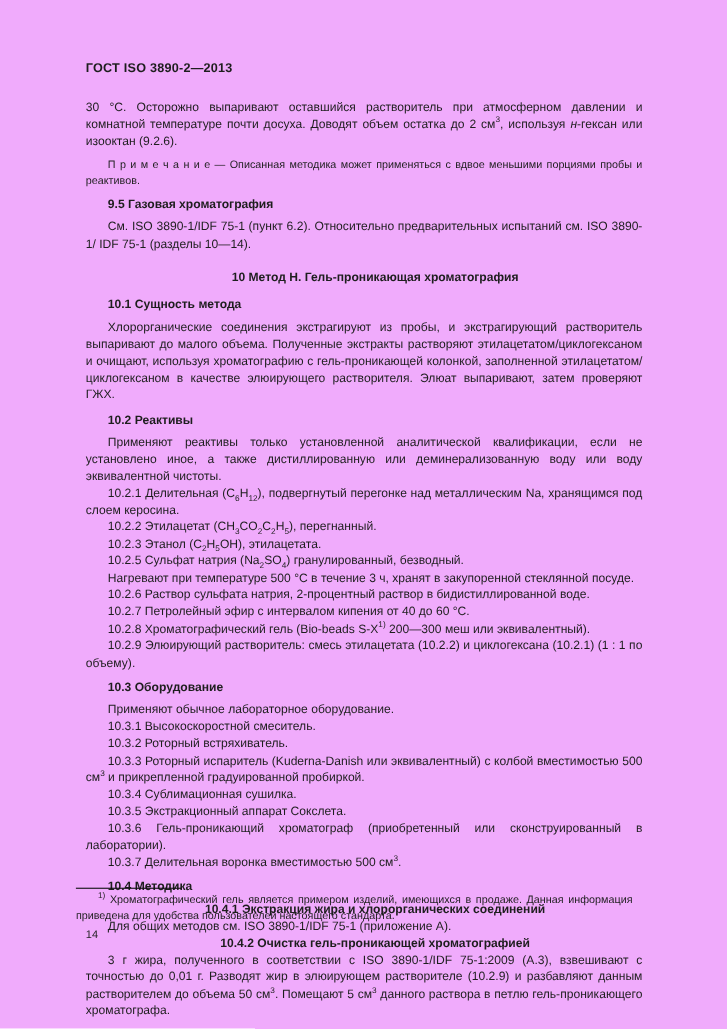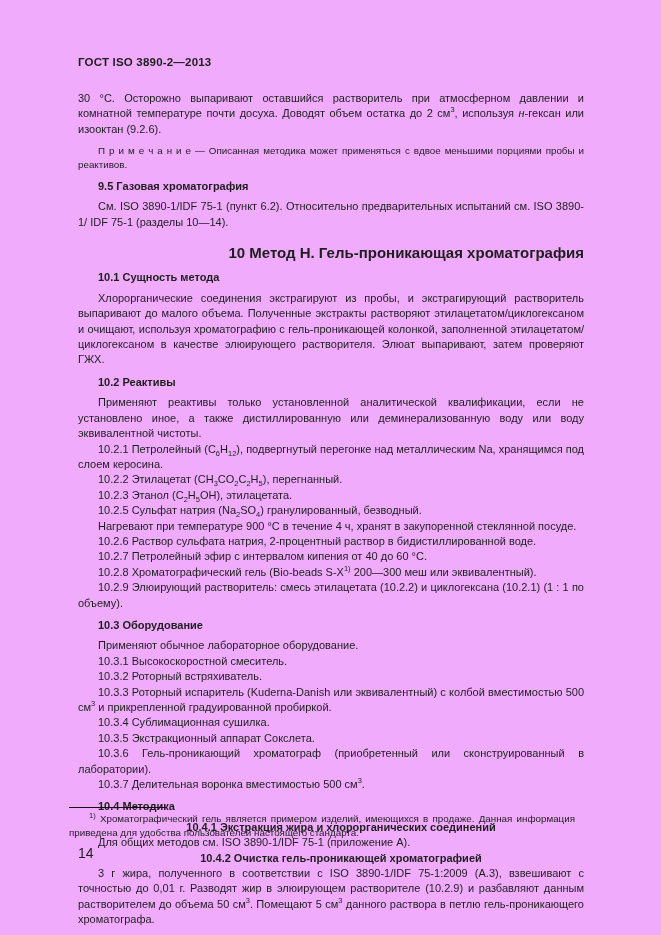--- a/index.html
+++ b/index.html
@@ -14,49 +14,49 @@
   .content {
     position:absolute; left:78px; top:91px; width:506px;
     font-size:11px; line-height:15.4px; text-align:justify;
   }
   .blk { margin:0; }
   .p   { text-indent:20px; }
   .pc  { text-indent:0; }
   .note { font-size:9.8px; line-height:13.8px; text-indent:20px; margin:7px 0 6px; }
   .h3  { font-weight:bold; text-indent:20px; margin:7px 0 5px; text-align:left; }
   .h4  { font-weight:bold; text-indent:20px; text-align:center; }
-  .h1  { font-weight:bold; font-size:15px; text-indent:20px; margin:15px 0 10px; text-align:right; }
+  .h1  { font-weight:bold; font-size:11px; text-indent:20px; margin:15px 0 10px; text-align:center; }
   sup  { font-size:7.5px; line-height:0; vertical-align:super; }
   sub  { font-size:7.5px; line-height:0; vertical-align:sub; }
   i    { font-style:italic; }
   .footnote-area { position:absolute; left:69px; top:807px; width:506px; }
   .footnote-rule { width:96px; height:0; border-top:1px solid #111; margin-bottom:4px; }
   .footnote { font-size:9.8px; line-height:13.8px; text-align:justify; text-indent:20px; margin:0; }
-  .page-number { position:absolute; left:78px; top:845px; font-size:14px; }
+  .page-number { position:absolute; left:78px; top:845px; font-size:10px; }
 </style>
 </head>
 <body>
 
 <div class="page">
   <div class="running-header">ГОСТ ISO 3890-2—2013</div>
   <div class="content">
       <p class="blk pc"><span>30 °С. Осторожно выпаривают оставшийся растворитель при атмосферном давлении и комнатной температуре почти досуха. Доводят объем остатка до 2 см</span><sup>3</sup><span>, используя </span><i>н</i><span>-гексан или изооктан (9.2.6).</span></p>
       <p class="blk note"><span>П р и м е ч а н и е  —  Описанная методика может применяться с вдвое меньшими порциями пробы и реактивов.</span></p>
       <p class="blk h3"><span>9.5 Газовая хроматография</span></p>
       <p class="blk p"><span>См. ISO 3890-1/IDF 75-1 (пункт 6.2). Относительно предварительных испытаний см. ISO 3890-1/ IDF 75-1 (разделы 10—14).</span></p>
       <p class="blk h1"><span>10 Метод Н. Гель-проникающая хроматография</span></p>
       <p class="blk h3"><span>10.1 Сущность метода</span></p>
       <p class="blk p"><span>Хлорорганические соединения экстрагируют из пробы, и экстрагирующий растворитель выпаривают до малого объема. Полученные экстракты растворяют этилацетатом/циклогексаном и очищают, используя хроматографию с гель-проникающей колонкой, заполненной этилацетатом/циклогексаном в качестве элюирующего растворителя. Элюат выпаривают, затем проверяют ГЖХ.</span></p>
       <p class="blk h3"><span>10.2 Реактивы</span></p>
       <p class="blk p"><span>Применяют реактивы только установленной аналитической квалификации, если не установлено иное, а также дистиллированную или деминерализованную воду или воду эквивалентной чистоты.</span></p>
-      <p class="blk p"><span>10.2.1 Петролейный (C</span><sub>6</sub><span>H</span><sub>12</sub><span>), подвергнутый перегонке над металлическим Na, хранящимся под слоем керосина.</span></p>
+      <p class="blk p"><span>10.2.1 Делительная (C</span><sub>6</sub><span>H</span><sub>12</sub><span>), подвергнутый перегонке над металлическим Na, хранящимся под слоем керосина.</span></p>
       <p class="blk p"><span>10.2.2 Этилацетат (CH</span><sub>3</sub><span>CO</span><sub>2</sub><span>C</span><sub>2</sub><span>H</span><sub>5</sub><span>), перегнанный.</span></p>
       <p class="blk p"><span>10.2.3 Этанол (C</span><sub>2</sub><span>H</span><sub>5</sub><span>OH), этилацетата.</span></p>
       <p class="blk p"><span>10.2.5 Сульфат натрия (Na</span><sub>2</sub><span>SO</span><sub>4</sub><span>) гранулированный, безводный.</span></p>
-      <p class="blk p"><span>Нагревают при температуре 900 °С в течение 4 ч, хранят в закупоренной стеклянной посуде.</span></p>
+      <p class="blk p"><span>Нагревают при температуре 500 °С в течение 3 ч, хранят в закупоренной стеклянной посуде.</span></p>
       <p class="blk p"><span>10.2.6 Раствор сульфата натрия, 2-процентный раствор в бидистиллированной воде.</span></p>
       <p class="blk p"><span>10.2.7 Петролейный эфир с интервалом кипения от 40 до 60 °С.</span></p>
       <p class="blk p"><span>10.2.8 Хроматографический гель (Bio-beads S-X</span><sup>1)</sup><span> 200—300 меш или эквивалентный).</span></p>
       <p class="blk p"><span>10.2.9 Элюирующий растворитель: смесь этилацетата (10.2.2) и циклогексана (10.2.1) (1 : 1 по объему).</span></p>
       <p class="blk h3"><span>10.3 Оборудование</span></p>
       <p class="blk p"><span>Применяют обычное лабораторное оборудование.</span></p>
       <p class="blk p"><span>10.3.1 Высокоскоростной смеситель.</span></p>
       <p class="blk p"><span>10.3.2 Роторный встряхиватель.</span></p>
       <p class="blk p"><span>10.3.3 Роторный испаритель (Kuderna-Danish или эквивалентный) с колбой вместимостью 500 см</span><sup>3</sup><span> и прикрепленной градуированной пробиркой.</span></p>
       <p class="blk p"><span>10.3.4 Сублимационная сушилка.</span></p>

